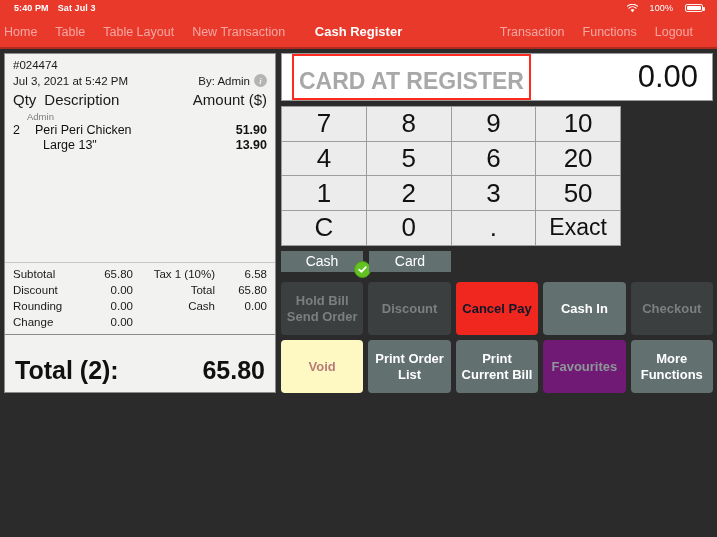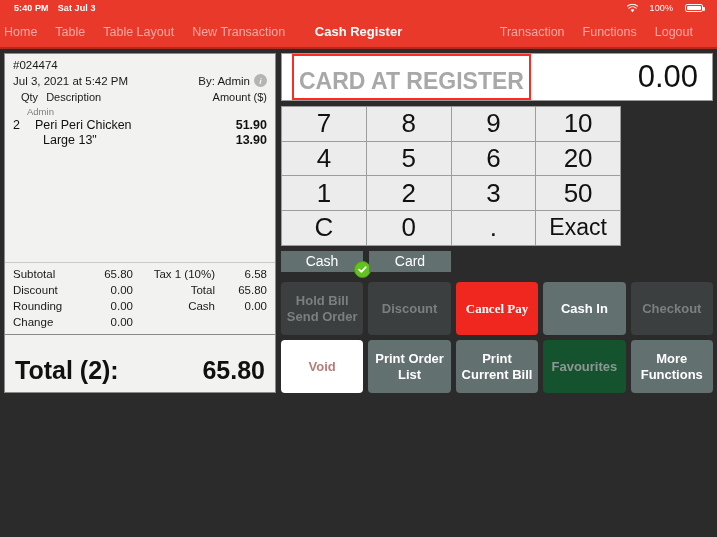--- a/index.html
+++ b/index.html
@@ -61,22 +61,22 @@
     color: #1a1a1a; margin-top: 3px;
   }
   .rc-meta .by { margin-left: auto; display: flex; align-items: center; gap: 4px; }
   .info-icon {
     width: 13px; height: 13px; border-radius: 50%; background: #b4b4b4;
     color: #f2f2f0; font-size: 9px; font-weight: bold; font-style: italic;
     display: flex; align-items: center; justify-content: center;
     font-family: "Liberation Serif", serif;
   }
   .rc-cols {
-    display: flex; font-size: 11px; color: #1a1a1a;
-    padding: 4px 8px 2px 16px;
+    display: flex; font-size: 15px; color: #1a1a1a;
+    padding: 4px 8px 2px 8px;
   }
   .rc-cols .amt { margin-left: auto; }
   .rc-items { flex: 1; padding: 0 8px; overflow: hidden; }
   .rc-sub { font-size: 9.5px; color: #7d7d7d; padding-left: 14px; margin-top: 1px; }
   .rc-row { display: flex; align-items: baseline; font-size: 12.5px; color: #111; margin-top: 1px; }
   .rc-qty { width: 14px; flex: none; }
   .rc-desc { padding-left: 8px; }
   .rc-amt { margin-left: auto; font-weight: bold; }
   .rc-row.child .rc-qty { visibility: hidden; }
   .rc-row.child .rc-desc { padding-left: 16px; }
@@ -146,23 +146,23 @@
     display: grid; grid-template-columns: repeat(5, 1fr); grid-template-rows: repeat(2, 53px);
     gap: 5px;
   }
   .abtn {
     border-radius: 4px; display: flex; align-items: center; justify-content: center;
     text-align: center; font-size: 13px; font-weight: bold; line-height: 1.2;
     padding: 2px;
   }
   .abtn.dark     { background: #3b3f3f; color: #7b7f7f; }
   .abtn.gray     { background: #637070; color: #fff; }
-  .abtn.graydim  { background: #14532d; color: #8d9797; }
-  .abtn.red      { background: #f0271f; color: #ffffff; font-family: Liberation Serif, serif; }
-  .abtn.darkred  { background: #ffffff; color: #b87c79; }
+  .abtn.graydim  { background: #701a75; color: #8d9797; }
+  .abtn.red      { background: #f0271f; color: #0f172a; }
+  .abtn.darkred  { background: #fef9c3; color: #b87c79; }
 </style>
 </head>
 <body>
 
 <div id="app">
 
   <div class="statusbar">
     <span class="sb-time">5:40 PM</span>
     <span class="sb-date">Sat Jul 3</span>
     <span class="sb-right">

